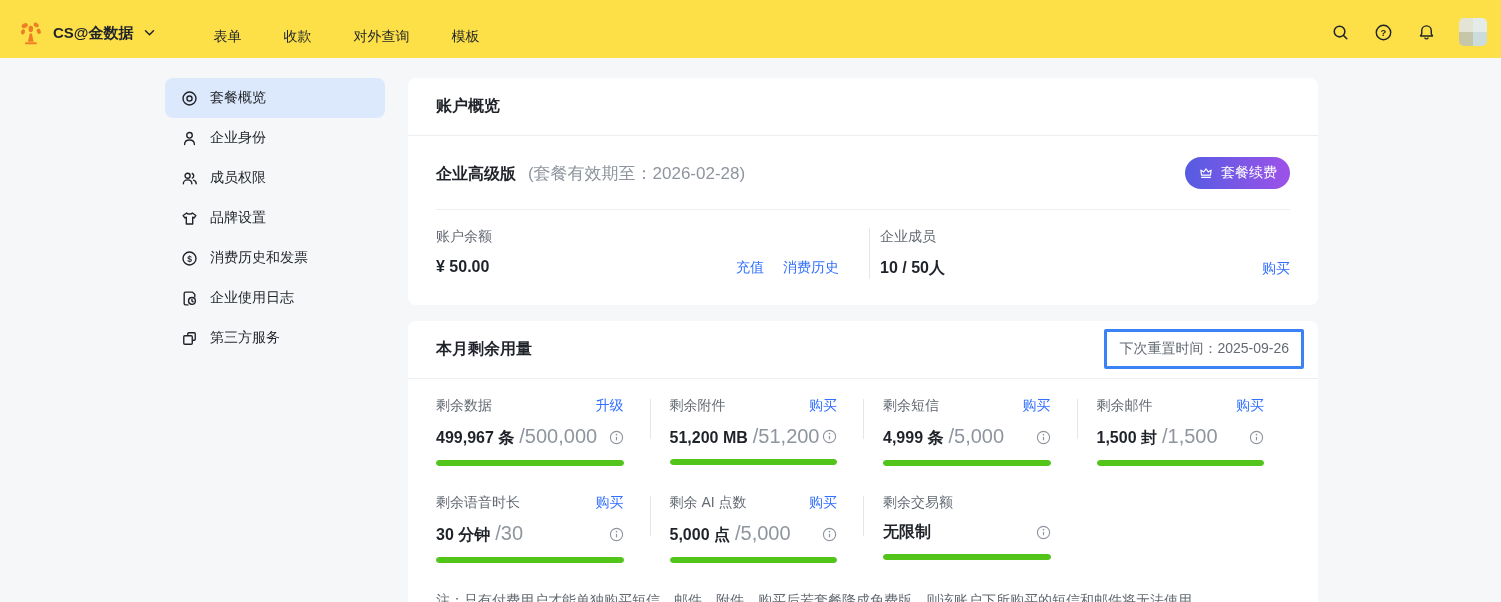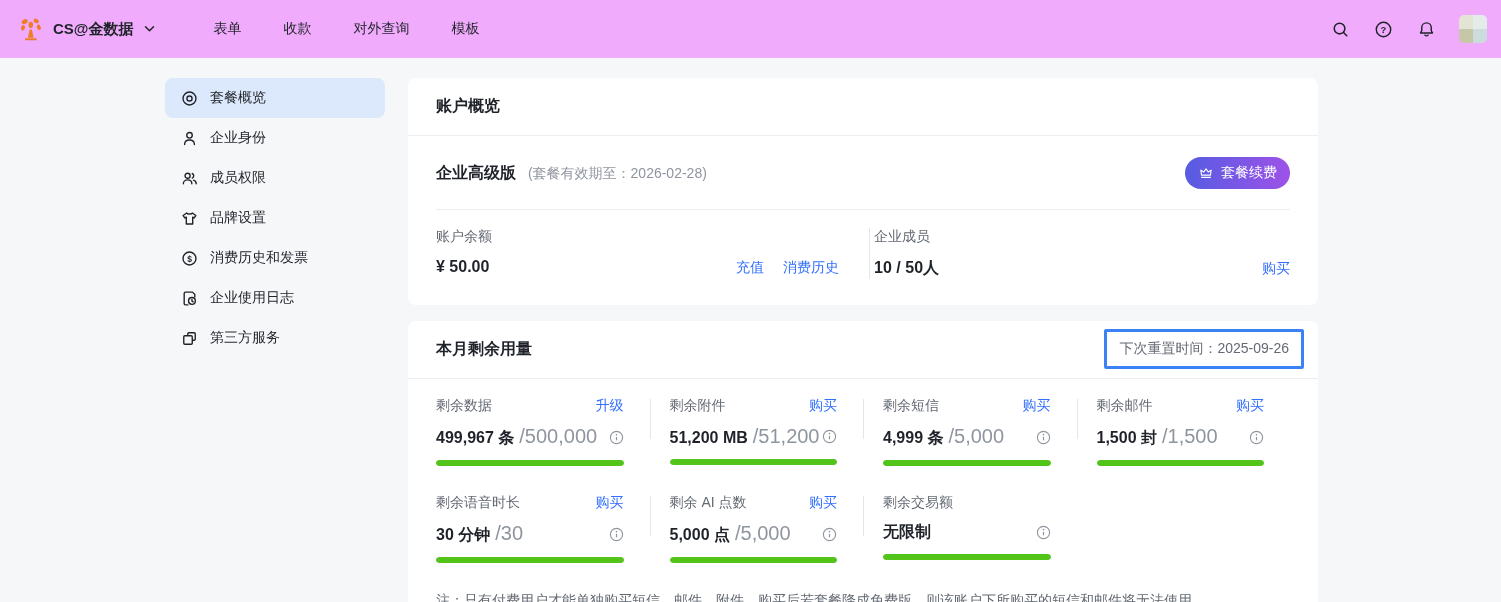--- a/index.html
+++ b/index.html
@@ -4,22 +4,22 @@
 <style>
   * { margin:0; padding:0; box-sizing:border-box; }
   html,body { width:1501px; height:602px; }
   body {
     font-family:"Liberation Sans","DejaVu Sans",sans-serif;
     background:#f6f7f9; color:#1f2329; overflow:hidden;
     font-size:14px;
   }
   
   .topbar {
-    height:58px; background:#f0abfc; display:flex; align-items:center;
-    padding:0 18px; position:relative;
+    height:58px; background:#fde047; display:flex; align-items:flex-end;
+    padding:12px 18px; position:relative;
   }
   .brand-wrap { display:flex; align-items:center; gap:9px; cursor:pointer; }
   .logo-box { width:26px; height:26px; display:flex; align-items:center; justify-content:center; }
   .brand { font-size:15px; font-weight:700; }
   .chev { margin-left:2px; display:flex; }
   .topnav { display:flex; align-items:center; gap:42px; margin-left:58px; }
   .topnav span { cursor:pointer; font-size:14px; color:#1f2329; }
   .top-actions { position:absolute; right:14px; display:flex; align-items:center; gap:23px; }
   .icon-btn { width:20px; height:20px; display:flex; align-items:center; justify-content:center; cursor:pointer; }
   .avatar {
@@ -39,30 +39,30 @@
   .main { position:absolute; left:408px; top:20px; width:910px; }
   .card { background:#fff; border-radius:8px; }
   .card + .card { margin-top:16px; }
   .card-head {
     padding:18px 28px; border-bottom:1px solid #eceef1;
     font-size:16px; font-weight:700; position:relative;
   }
   
   .plan-row { display:flex; align-items:center; justify-content:space-between; padding:21px 28px 0; }
   .plan-name { font-size:16px; font-weight:700; }
-  .plan-valid { font-size:14px; color:#8f959e; margin-left:8px; font-weight:400; }
+  .plan-valid { font-size:17px; color:#8f959e; margin-left:8px; font-weight:400; }
   .renew-btn {
     display:flex; align-items:center; gap:7px; color:#fff; font-size:14px;
     background:linear-gradient(90deg,#565ce2,#9d52e8);
     border:none; border-radius:16px; padding:7px 13px; cursor:pointer;
   }
   .inner-div { border-top:1px solid #eceef1; margin:20px 28px 0; }
   .stats-row { display:flex; padding:18px 28px 26px; }
   .stat-col { width:50%; }
-  .stat-col.right { padding-left:4px; border-left:1px solid #e5e6eb;margin-left:12px; }
+  .stat-col.right { padding-left:10px; border-left:1px solid #e5e6eb;margin-left:12px; }
   .stat-col.left { padding-right:18px; }
   .stat-label { color:#646a73; font-size:14px; }
   .stat-valrow { display:flex; align-items:baseline; margin-top:12px; }
   .stat-value { font-size:16px; font-weight:700; }
   .stat-links { margin-left:auto; display:flex; gap:19px; }
   a.blue { color:#3370ff; text-decoration:none; cursor:pointer; font-size:14px; }
   
   .reset-box {
     position:absolute; right:14px; top:8px;
     border:3px solid #3b82f6; border-radius:2px; padding:8px 12px;

